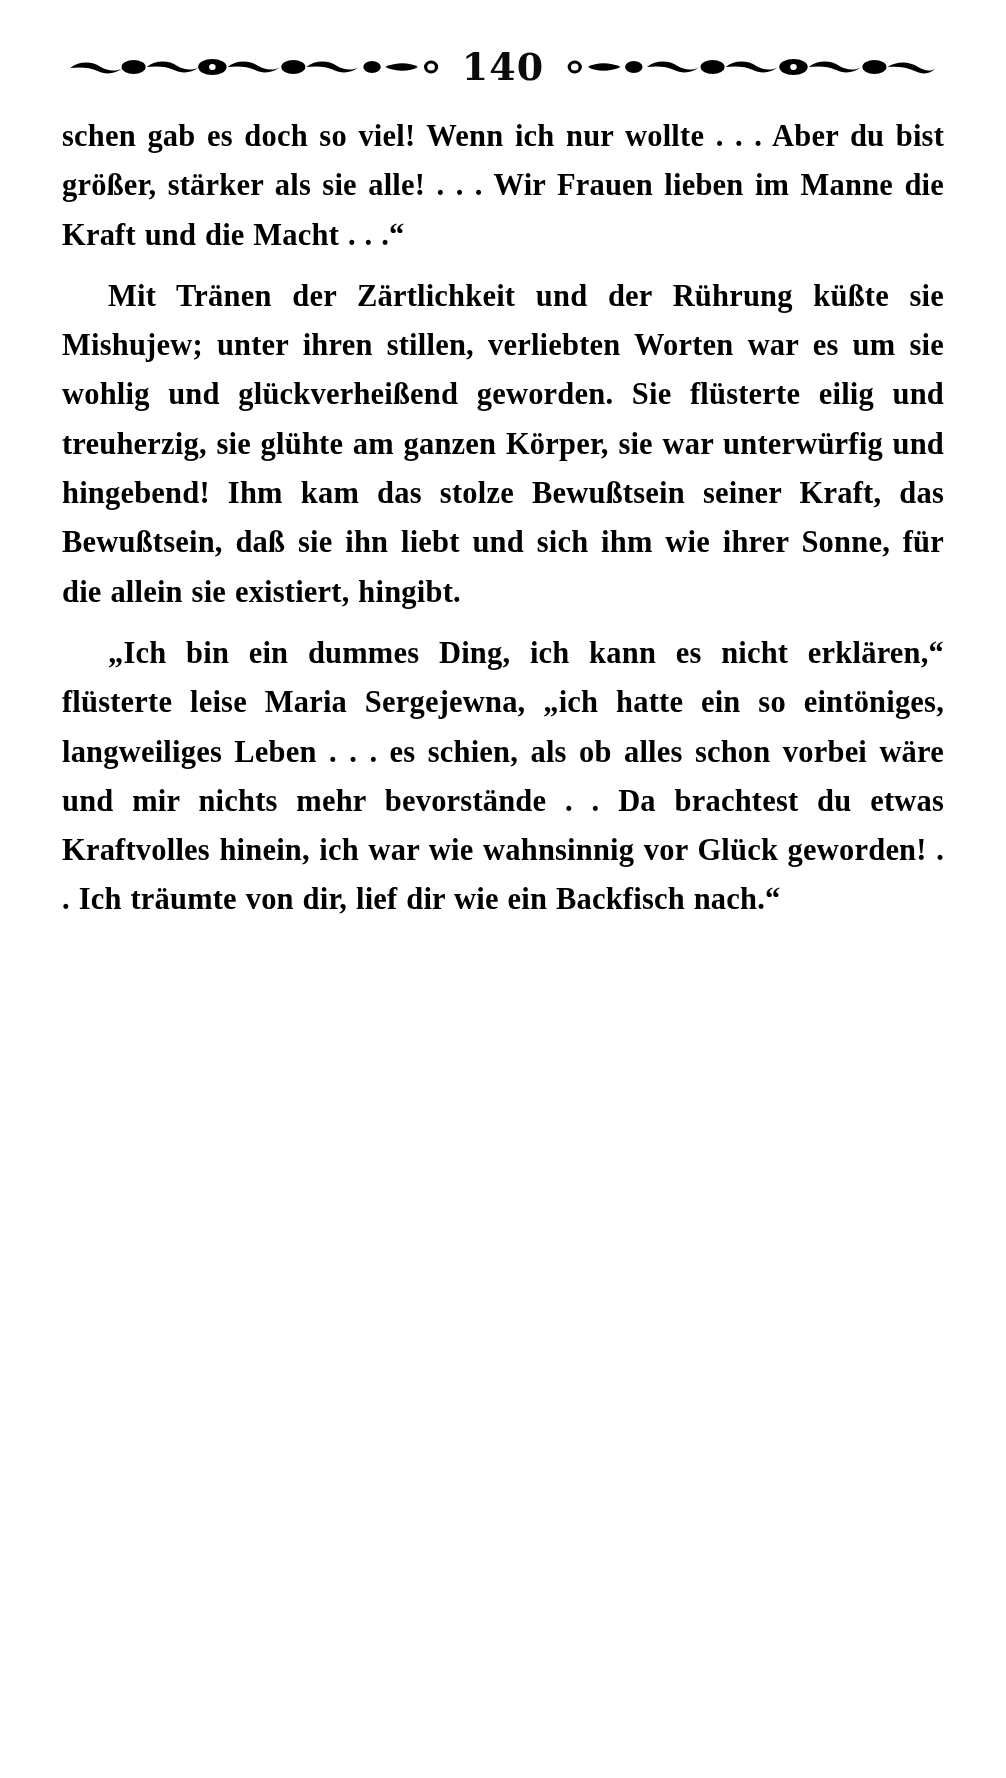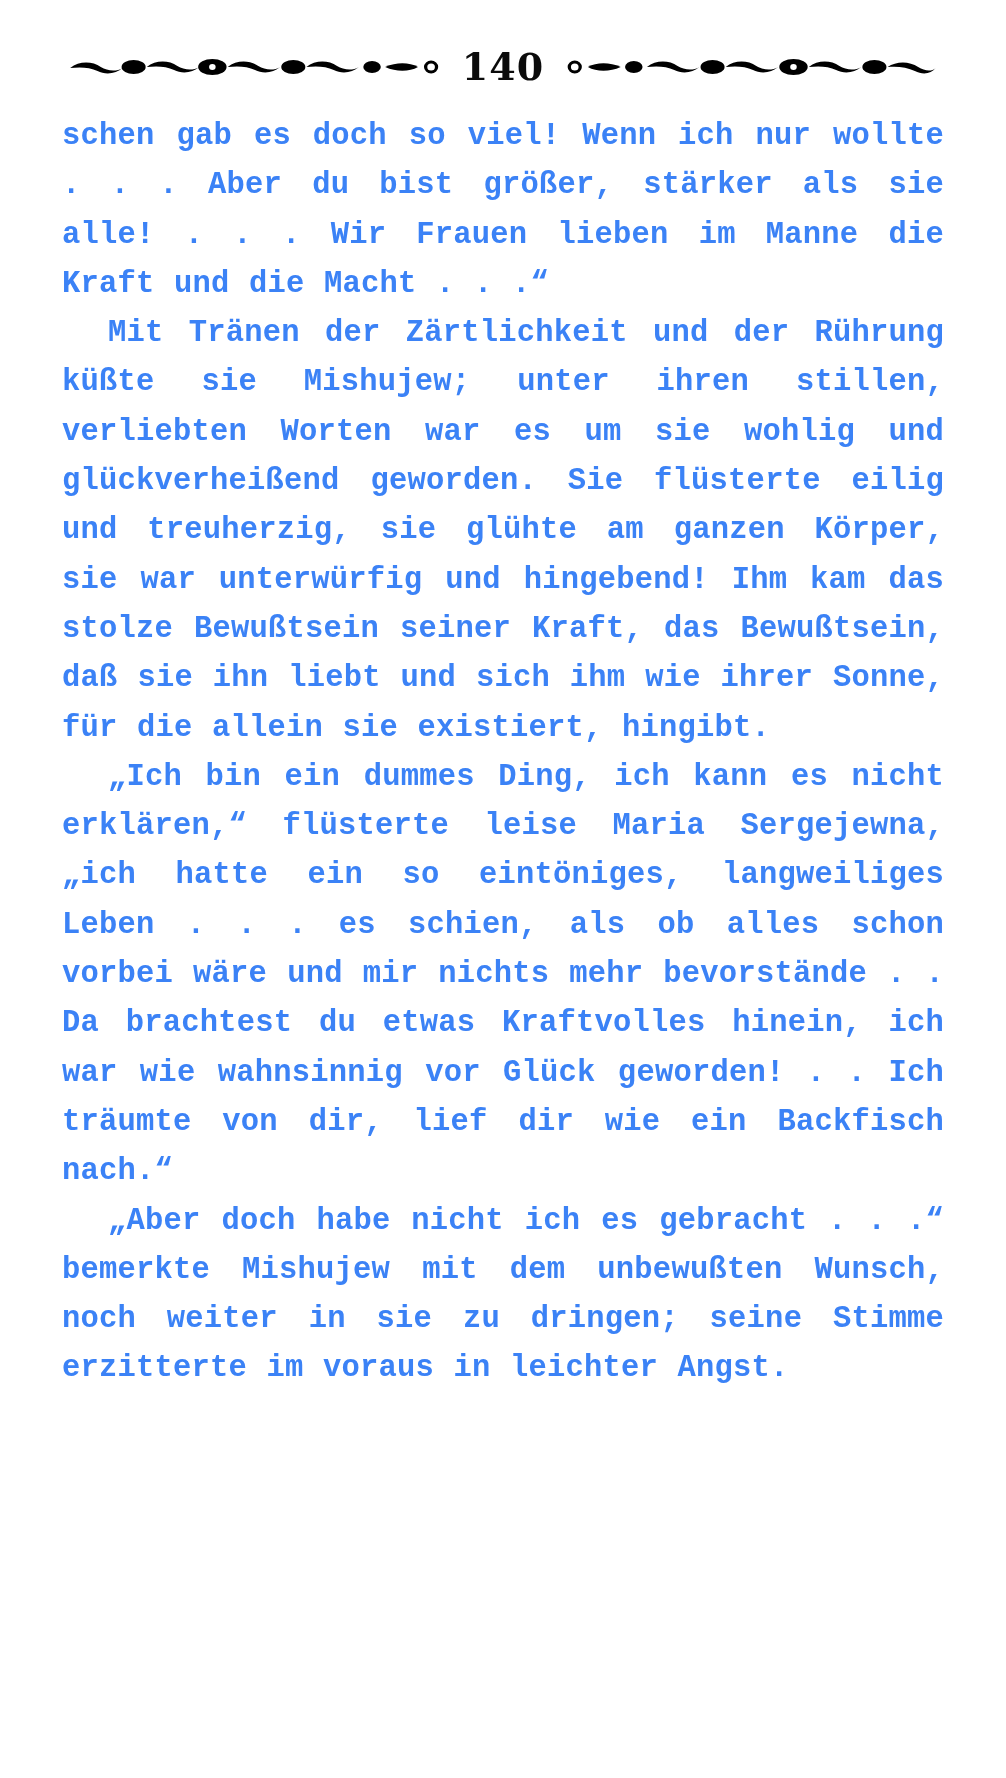--- a/index.html
+++ b/index.html
@@ -52,32 +52,32 @@
   }
   
   .body-text {
     position: absolute;
     top: 112px;
     left: 62px;
     width: 882px;
   }
   p.para {
     margin: 0;
-    font-family: Liberation Mono, monospace;
+    font-family: Liberation Serif, serif;
     font-size: 30.5px;
     line-height: 49.3px;
     text-align: justify;
     text-align-last: left;
-    color: #3b82f6;
+    color: #000000;
     font-weight: 600;
     letter-spacing: 0.2px;
     word-spacing: 1px;
     -webkit-font-smoothing: none;
   }
-  p.para + p.para { margin-top: 0px; }
+  p.para + p.para { margin-top: 12px; }
   p.indent { text-indent: 46px; }
   
   .body-text { filter: none; }
 </style>
 </head>
 <body>
 
 <div class="page">
 
   <div class="header">
@@ -119,16 +119,15 @@
         </g>
       </svg>
     </div>
 
   </div>
 
   <div class="body-text">
     <p class="para">schen gab es doch so viel! Wenn ich nur wollte . . . Aber du bist größer, stärker als sie alle! . . . Wir Frauen lieben im Manne die Kraft und die Macht . . .“</p>
     <p class="para indent">Mit Tränen der Zärtlichkeit und der Rührung küßte sie Mishujew; unter ihren stillen, verliebten Worten war es um sie wohlig und glückverheißend geworden. Sie flüsterte eilig und treuherzig, sie glühte am ganzen Körper, sie war unterwürfig und hingebend! Ihm kam das stolze Bewußtsein seiner Kraft, das Bewußtsein, daß sie ihn liebt und sich ihm wie ihrer Sonne, für die allein sie existiert, hingibt.</p>
     <p class="para indent">„Ich bin ein dummes Ding, ich kann es nicht erklären,“ flüsterte leise Maria Sergejewna, „ich hatte ein so eintöniges, langweiliges Leben . . . es schien, als ob alles schon vorbei wäre und mir nichts mehr bevorstände . . Da brachtest du etwas Kraftvolles hinein, ich war wie wahnsinnig vor Glück geworden! . . Ich träumte von dir, lief dir wie ein Backfisch nach.“</p>
-    <p class="para indent">„Aber doch habe nicht ich es gebracht . . .“ bemerkte Mishujew mit dem unbewußten Wunsch, noch weiter in sie zu dringen; seine Stimme erzitterte im voraus in leichter Angst.</p>
   </div>
 
 </div>
 
 </body></html>

